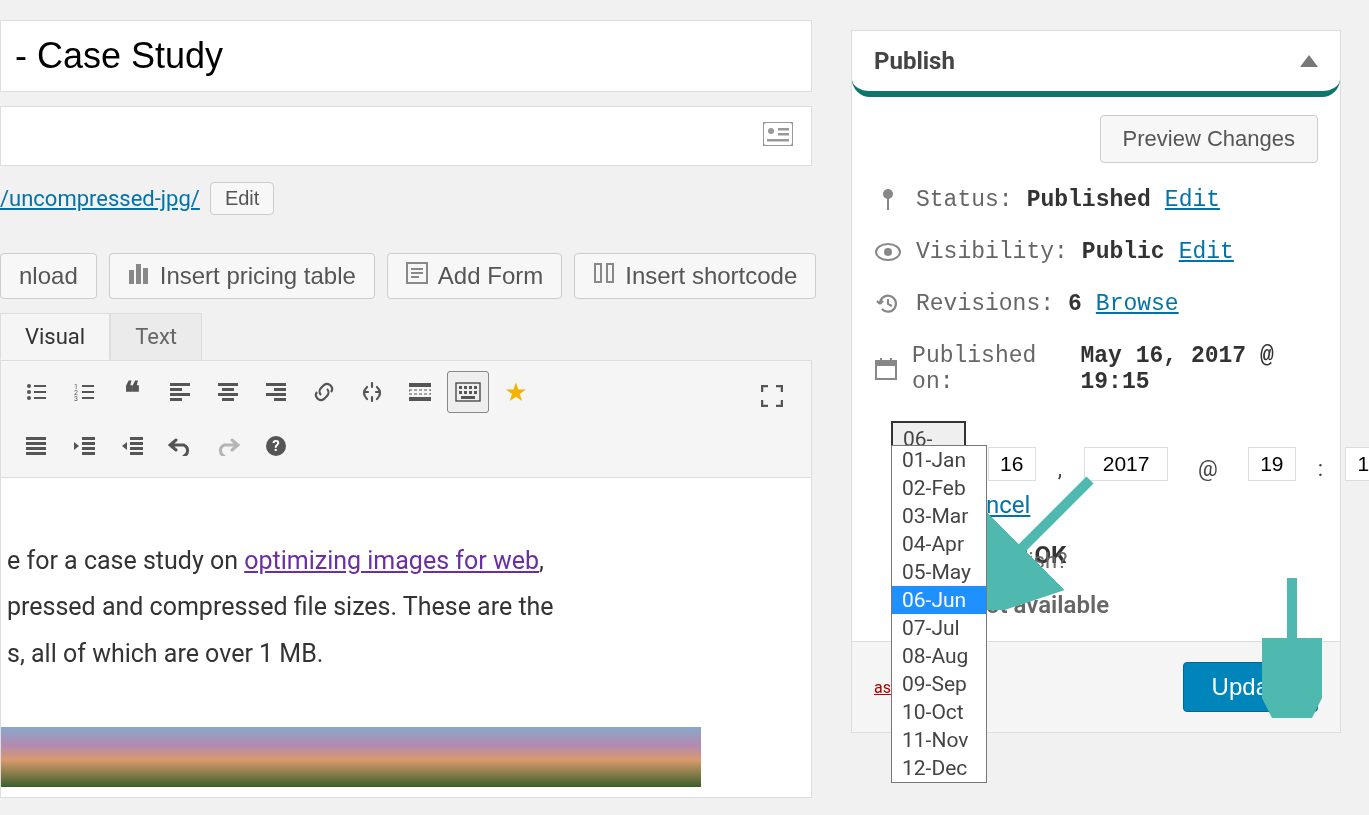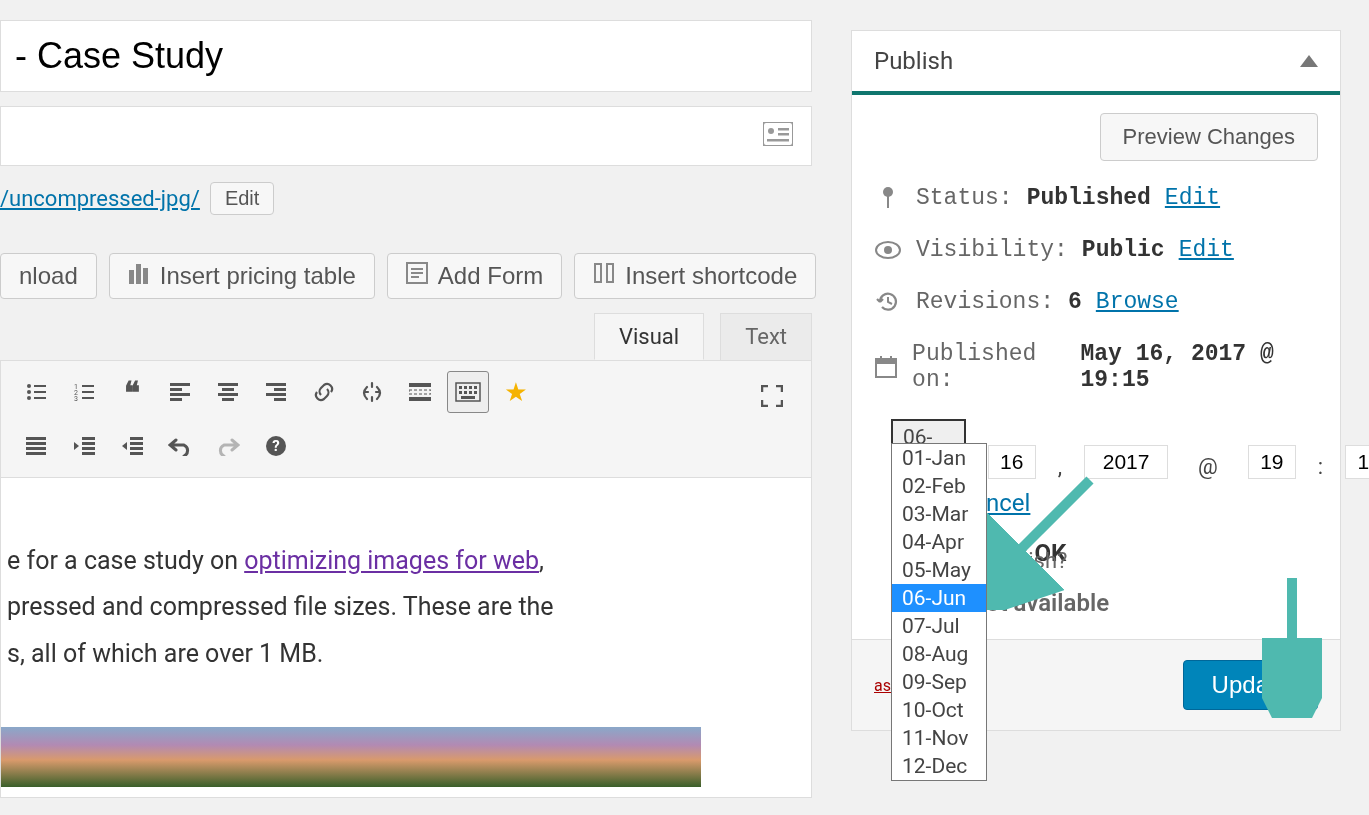--- a/index.html
+++ b/index.html
@@ -81,22 +81,21 @@
     gap: 10px;
     cursor: pointer;
   }
   .tb-btn .ico { color: #888; }
   .editor-wrap {
     margin-top: 14px;
     width: 812px;
   }
   .editor-tabs {
     display: flex;
-    justify-content: flex-end;
-    gap: 16px;
+    gap: 0;
   }
   .etab {
     padding: 10px 24px;
     font-size: 22px;
     border: 1px solid #ddd;
     border-bottom: none;
     background: #ebebeb;
     color: #666;
     cursor: pointer;
   }
@@ -165,26 +164,27 @@
   .sidebar {
     position: absolute;
     right: 28px;
     top: 30px;
     width: 490px;
     background: #fff;
     border: 1px solid #ddd;
   }
   .panel-head {
     padding: 16px 22px;
-    border-bottom: 4px solid #0f766e;
+    border-bottom: 6px solid #0f766e;
     display: flex;
     justify-content: space-between;
     align-items: center;
     font-size: 24px;
-    font-weight: 400;
+    font-weight: 700;
+    border-radius: 18px;
   }
   .caret-up {
     width: 0; height: 0;
     border-left: 9px solid transparent;
     border-right: 9px solid transparent;
     border-bottom: 12px solid #777;
   }
   .panel-body {
     padding: 18px 22px 0 22px;
     font-size: 23px;

